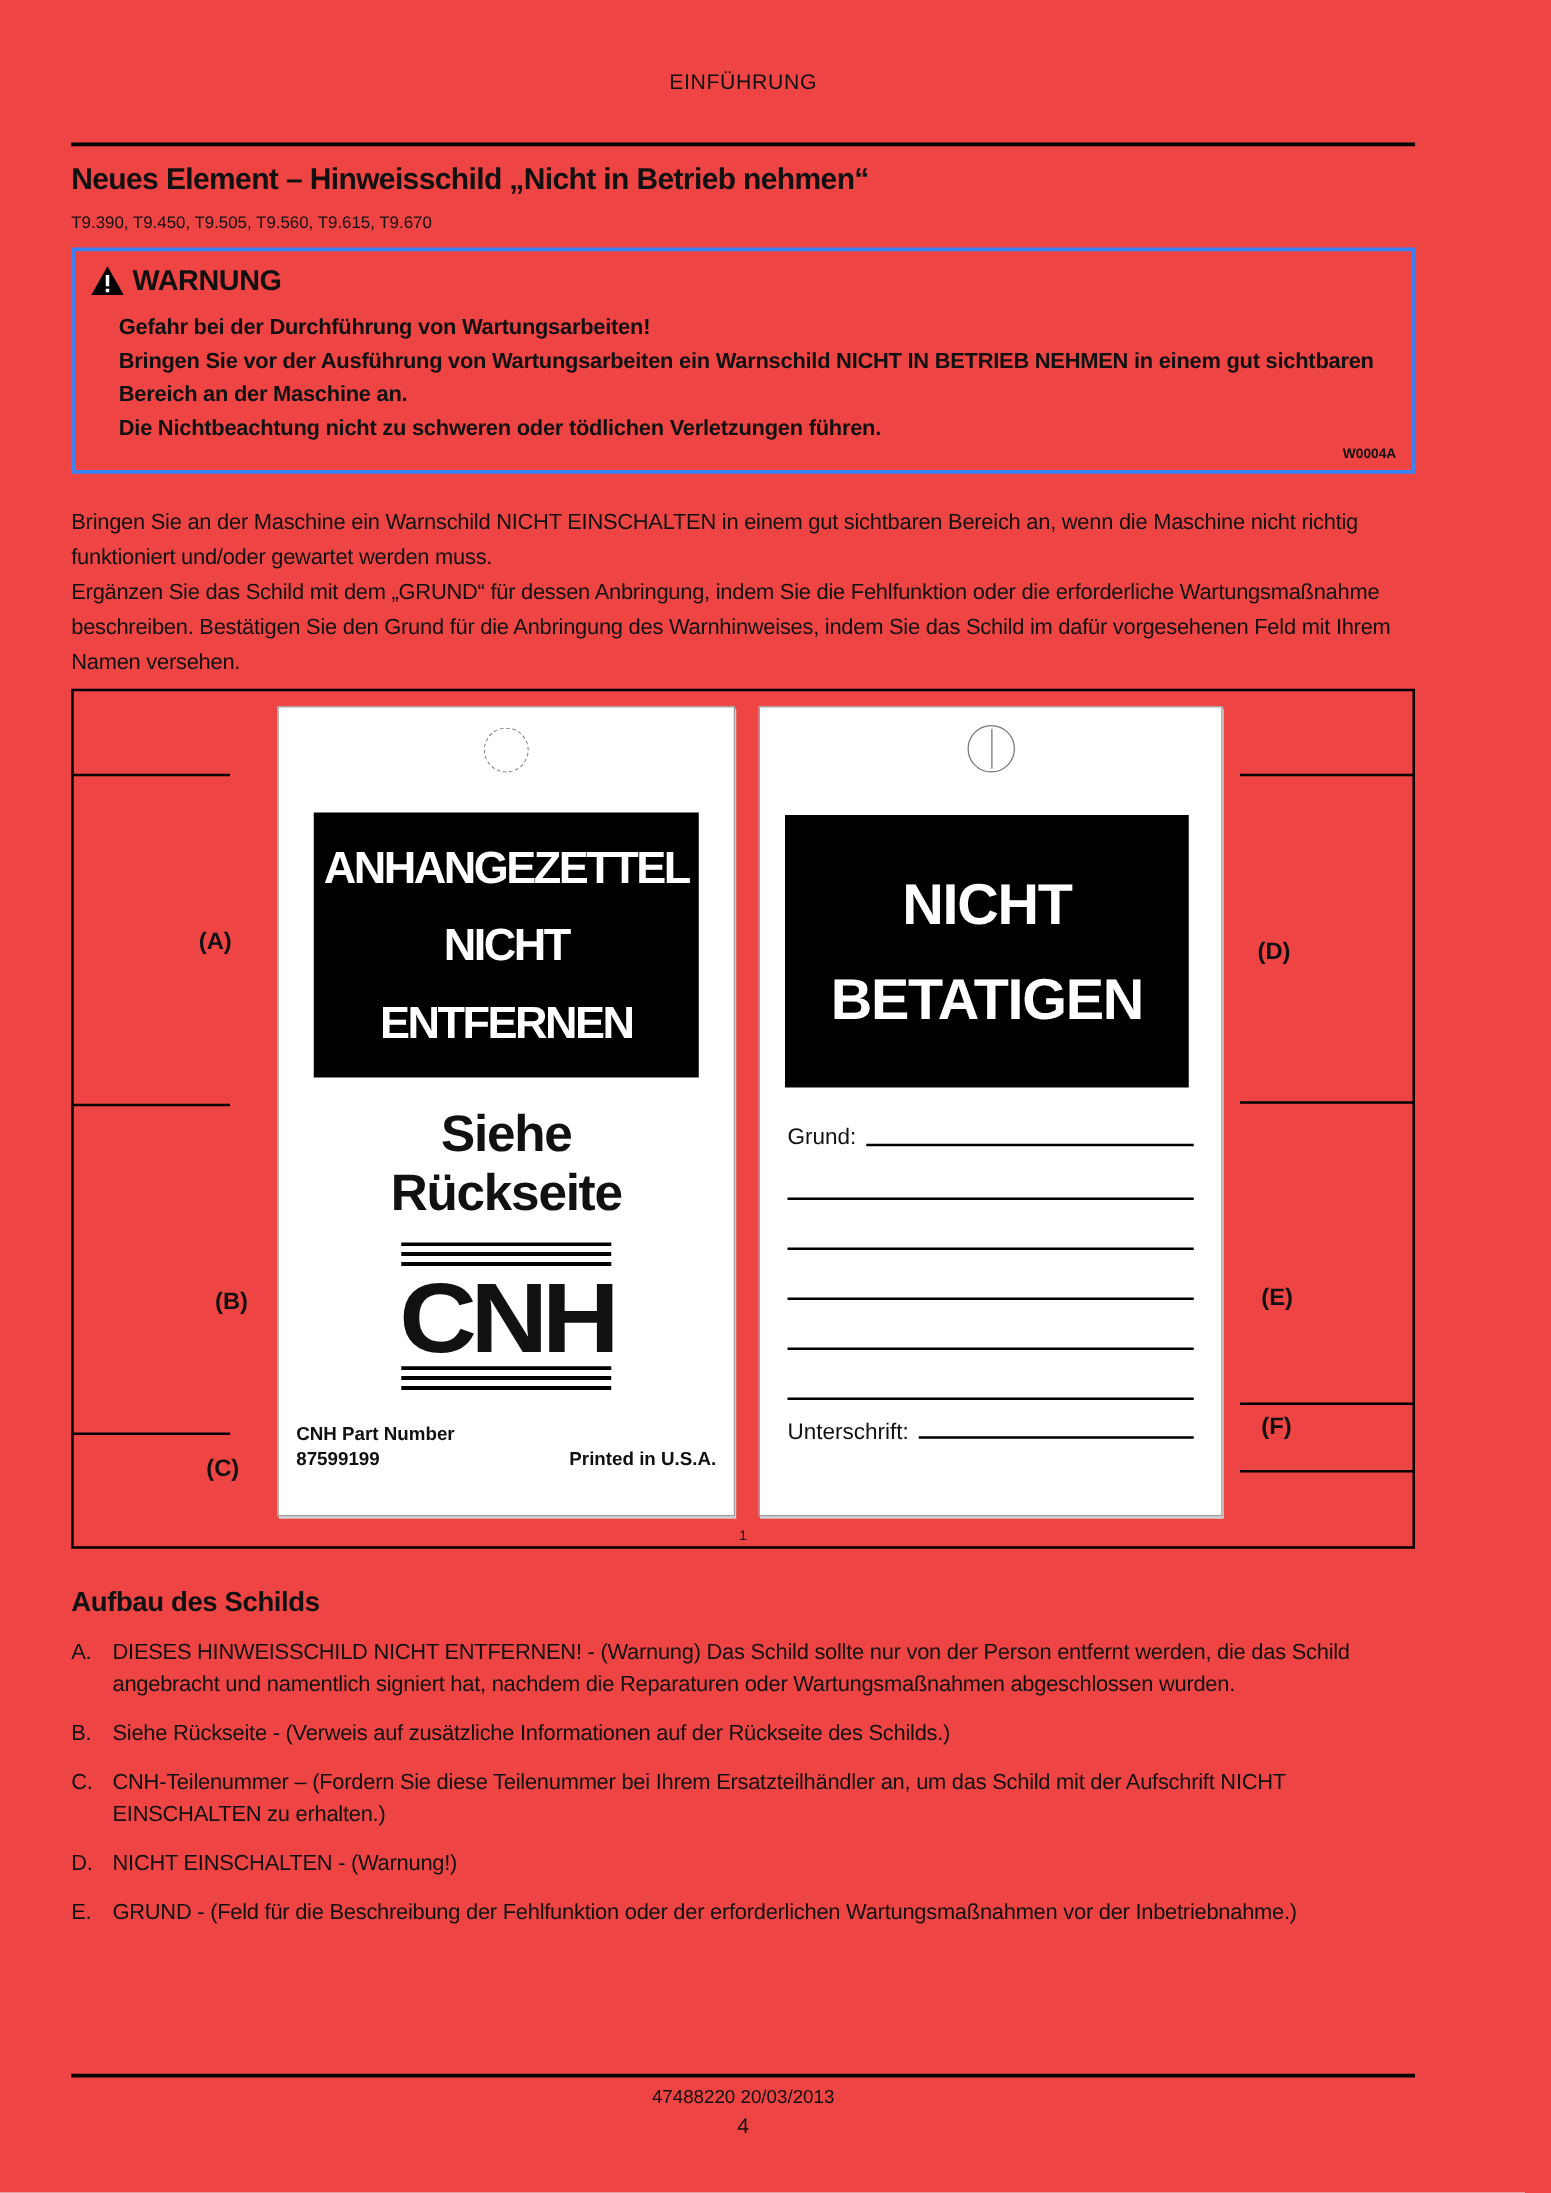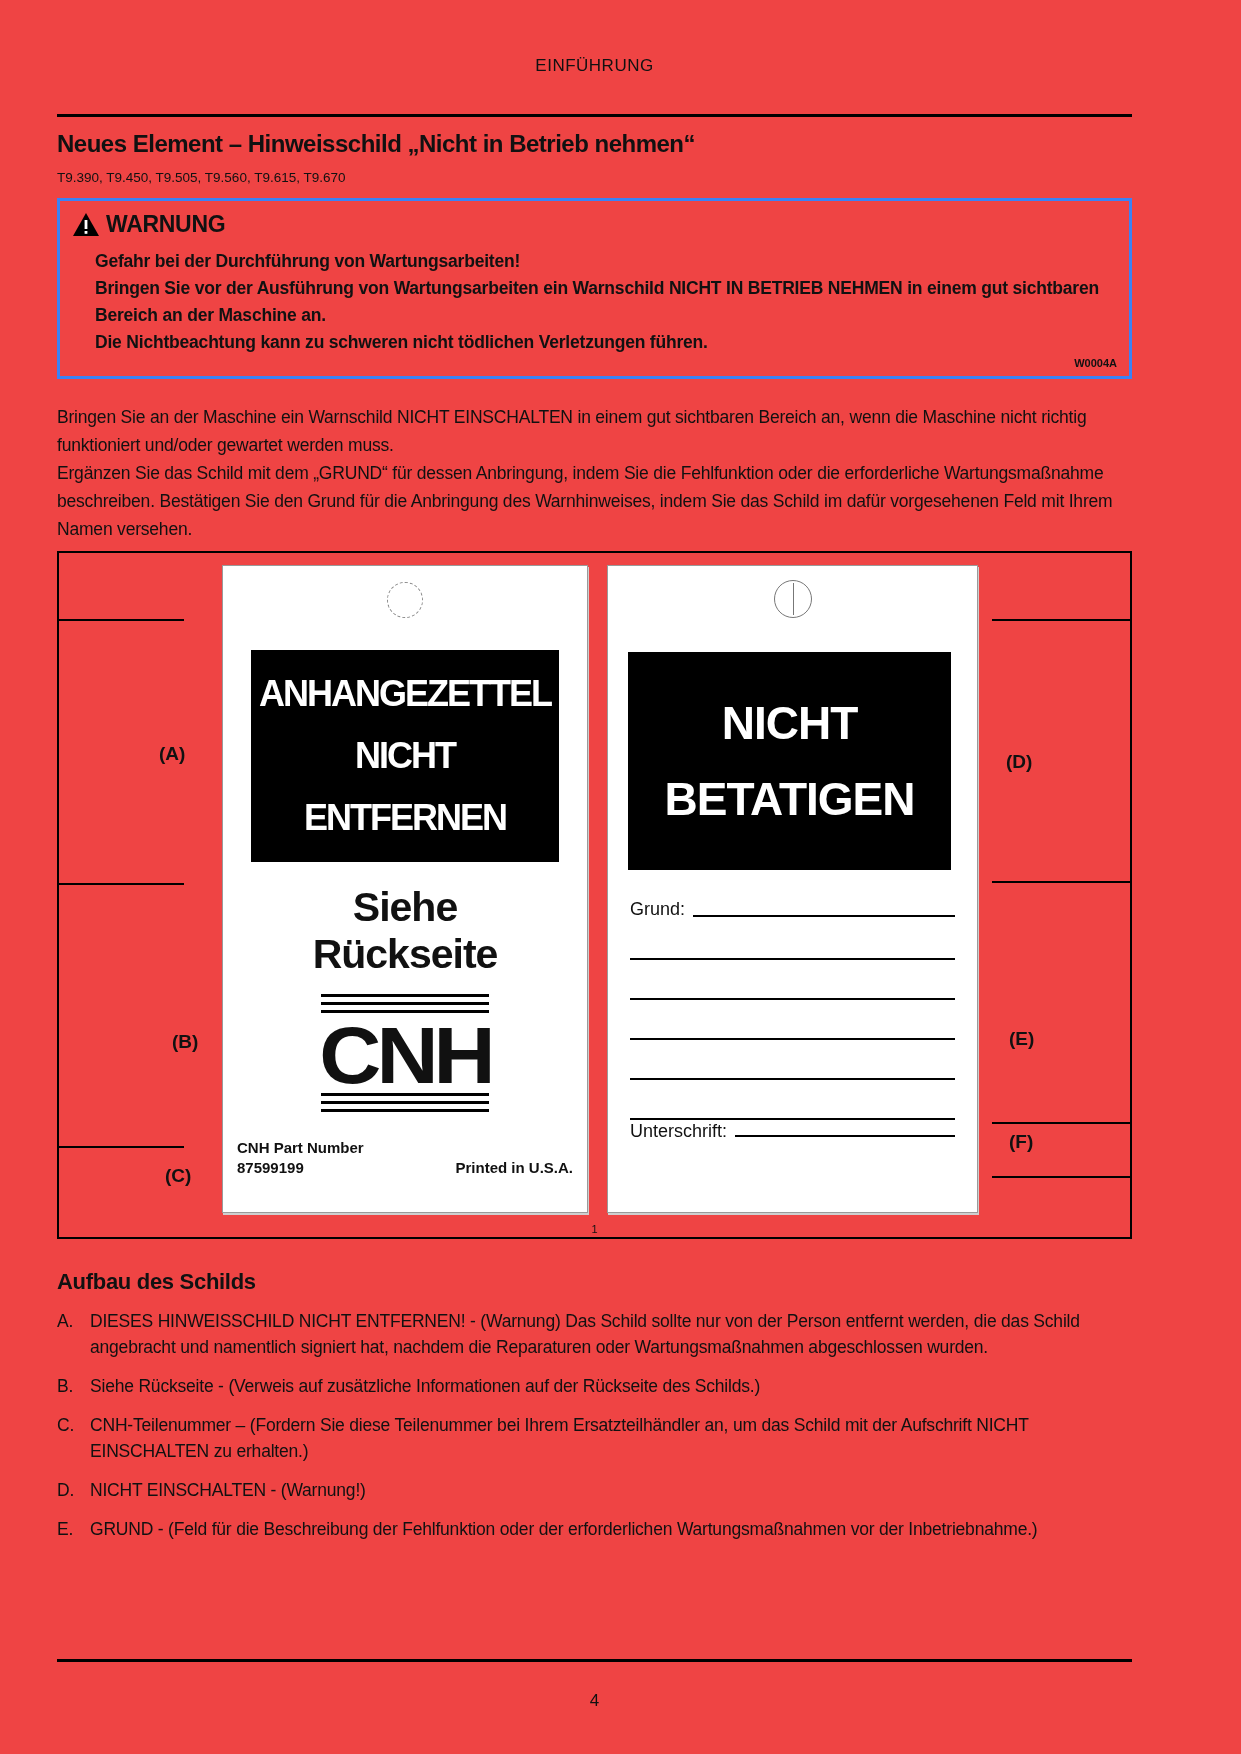--- a/index.html
+++ b/index.html
@@ -52,21 +52,21 @@
   .cnh-stripes{height:23px;width:168px;margin:0 auto;background:repeating-linear-gradient(to bottom,#000 0 3px,transparent 3px 8px);}
   .cnh-word{font-size:86px;line-height:76px;font-weight:bold;letter-spacing:-5px;transform:scaleY(.92);}
 
   .partblock{margin:22px 14px 0;font-size:15px;font-weight:bold;line-height:20px;}
   .partrow2{display:flex;justify-content:space-between;align-items:baseline;}
 
   .grund-row,.sig-row{display:flex;align-items:baseline;margin:0 22px;font-size:18px;line-height:22px;}
   .grund-row{margin-top:28px;align-items:center;}
   .bline{flex:1;border-bottom:2px solid #000;margin-left:8px;height:14px;}
   .wline{margin:0 22px;height:38px;border-bottom:2px solid #000;}
-  .sig-row{}
+  .sig-row{margin-top:14px;}
   .fig-number{position:absolute;left:0;right:0;bottom:1px;text-align:center;font-size:11px;line-height:14px;}
 
   h2.aufbau{font-size:22px;font-weight:bold;margin:30px 0 0 0;letter-spacing:-.3px;}
   .liste{margin-top:8px;font-size:17.5px;line-height:26px;letter-spacing:-.2px;}
   .li{display:flex;margin-top:13px;}
   .li .letter{flex:none;width:33px;}
   .li .text{flex:1;}
 
   .footrule{position:absolute;left:57px;width:1075px;top:1659px;height:3px;background:#000;}
   .footref{position:absolute;left:57px;width:1075px;top:1668px;text-align:center;font-size:15px;line-height:19px;}
@@ -88,21 +88,21 @@
         <svg width="26" height="23" viewBox="0 0 26 23">
           <polygon points="13,0 26,23 0,23" fill="#000"></polygon>
           <rect x="11.6" y="7" width="2.8" height="9" fill="#fff"></rect>
           <rect x="11.6" y="18" width="2.8" height="2.8" fill="#fff"></rect>
         </svg>
         <span>WARNUNG</span>
       </div>
       <div class="warn-body">
         <div>Gefahr bei der Durchführung von Wartungsarbeiten!</div>
         <div>Bringen Sie vor der Ausführung von Wartungsarbeiten ein Warnschild NICHT IN BETRIEB NEHMEN in einem gut sichtbaren Bereich an der Maschine an.</div>
-        <div>Die Nichtbeachtung kann zu schweren nicht tödlichen Verletzungen führen.</div>
+        <div>Die Nichtbeachtung nicht zu schweren oder tödlichen Verletzungen führen.</div>
       </div>
       <div class="warn-code">W0004A</div>
     </div>
 
     <div class="bodytext">
       <div>Bringen Sie an der Maschine ein Warnschild NICHT EINSCHALTEN in einem gut sichtbaren Bereich an, wenn die Maschine nicht richtig funktioniert und/oder gewartet werden muss.</div>
       <div>Ergänzen Sie das Schild mit dem „GRUND“ für dessen Anbringung, indem Sie die Fehlfunktion oder die erforderliche Wartungsmaßnahme beschreiben. Bestätigen Sie den Grund für die Anbringung des Warnhinweises, indem Sie das Schild im dafür vorgesehenen Feld mit Ihrem Namen versehen.</div>
     </div>
 
     <div class="figure">
@@ -195,14 +195,15 @@
       </div>
       <div class="li">
         <span class="letter">E.</span>
         <span class="text">GRUND - (Feld für die Beschreibung der Fehlfunktion oder der erforderlichen Wartungsmaßnahmen vor der Inbetriebnahme.)</span>
       </div>
     </div>
 
   </div>
 
   <div class="footrule"></div>
+  <div class="footref">47488220 20/03/2013</div>
   <div class="footpage">4</div>
 </div>
 
 </body></html>

